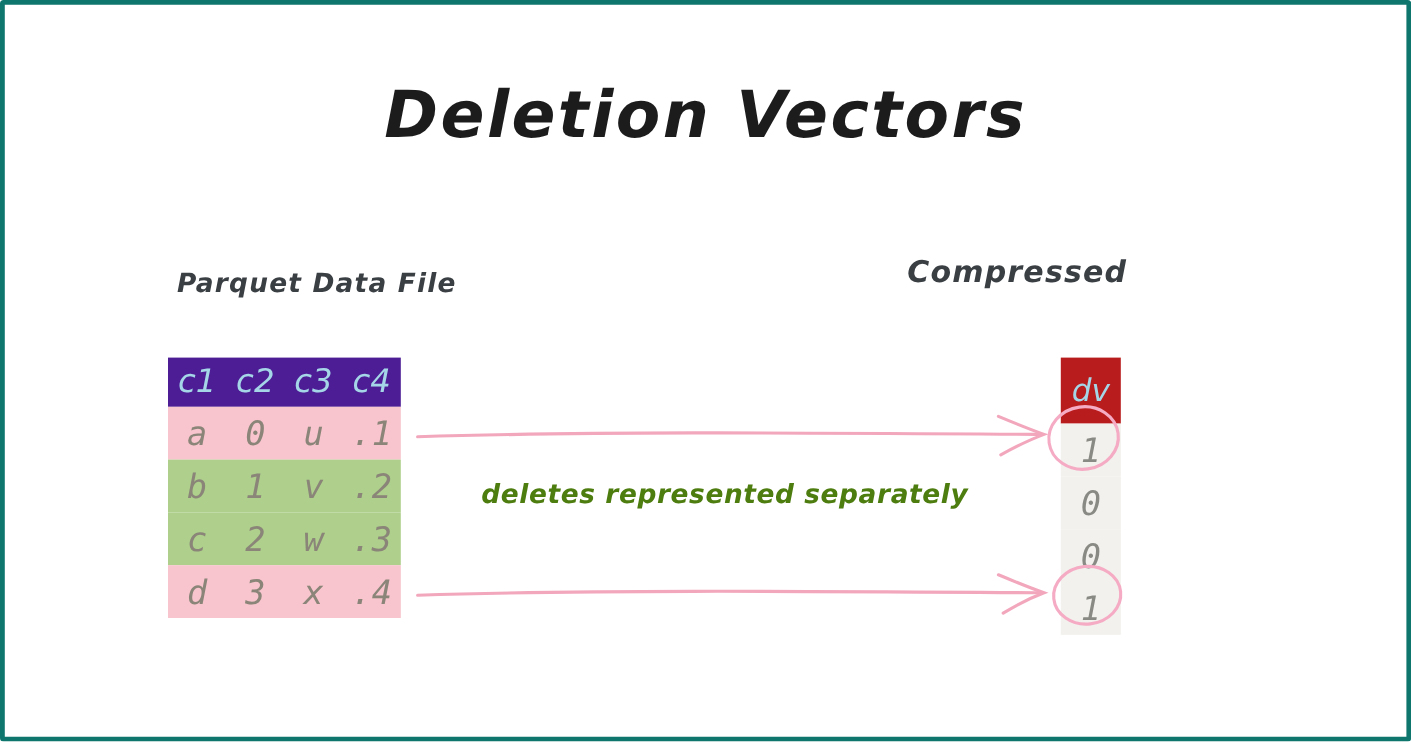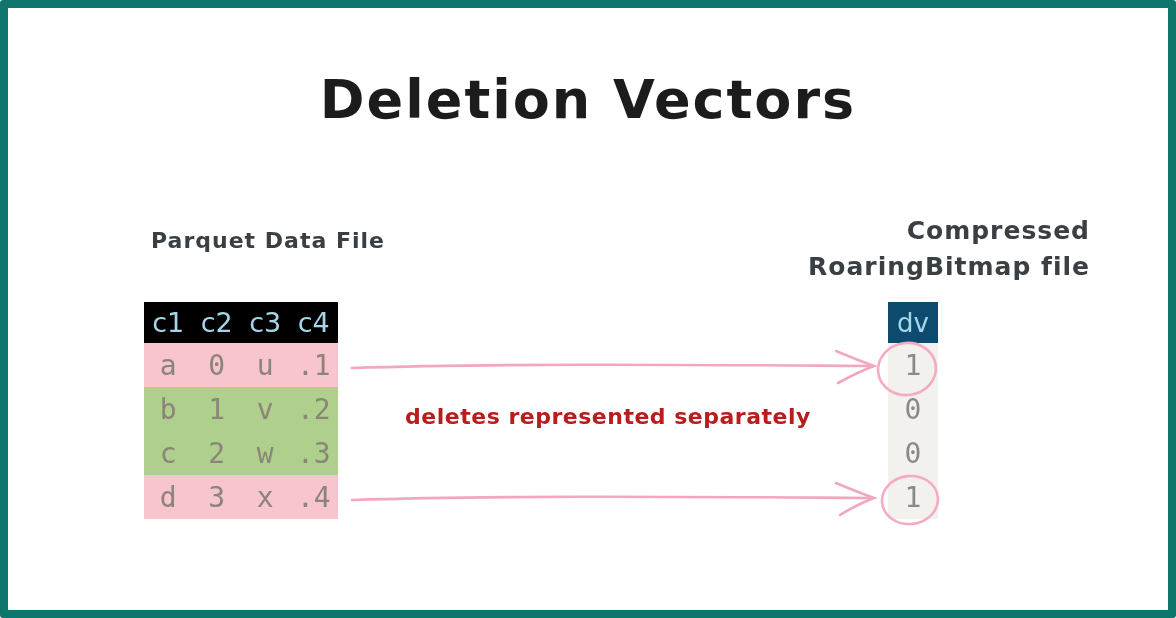--- a/index.html
+++ b/index.html
@@ -4,23 +4,24 @@
 <style>
   * { margin: 0; padding: 0; box-sizing: border-box; }
   html, body { background: #ffffff; }
   body { font-family: "DejaVu Sans", sans-serif; }
 
   .canvas {
     position: relative;
     width: 1176px;
     height: 618px;
     background: #ffffff;
-    border: 8px solid #0f766e;
+    border: 4px solid #0f766e;
     border-radius: 3px;
     overflow: hidden;
+    font-style: italic;
   }
 
   .title {
     position: absolute;
     top: 60px;
     left: 0;
     width: 100%;
     text-align: center;
     font-size: 54px;
     font-weight: bold;
@@ -38,39 +39,39 @@
     font-weight: bold;
     letter-spacing: 1px;
     color: #3a3f44;
   }
 
   .right-label {
     position: absolute;
     top: 205px;
     left: 752px;
     width: 330px;
-    text-align: right;
+    text-align: left;
     font-size: 25px;
     font-weight: bold;
     letter-spacing: 1px;
     line-height: 36px;
     color: #3a3f44;
   }
 
   
   .pq-table {
     position: absolute;
     top: 294px;
     left: 136px;
     width: 194px;
   }
   .pq-header {
     display: flex;
     height: 41px;
-    background: #000000;
+    background: #4c1d95;
     color: #a5d6e8;
     font-size: 27px;
     align-items: center;
   }
   .pq-header span { flex: 1; text-align: center; }
   .pq-row {
     display: flex;
     height: 44px;
     align-items: center;
     font-family: "DejaVu Sans Mono", monospace;
@@ -82,22 +83,22 @@
   .row-kept   { background: #aed08c; }
 
   
   .dv-table {
     position: absolute;
     top: 294px;
     left: 880px;
     width: 50px;
   }
   .dv-header {
-    height: 41px;
-    background: #0c4a6e;
+    height: 55px;
+    background: #b91c1c;
     color: #a5d6e8;
     font-size: 26px;
     display: flex;
     align-items: center;
     justify-content: center;
   }
   .dv-cell {
     height: 44px;
     background: #f2f1ed;
     display: flex;
@@ -111,21 +112,21 @@
   .annotation {
     position: absolute;
     top: 395px;
     left: 390px;
     width: 420px;
     text-align: center;
     font-size: 22px;
     font-weight: bold;
     letter-spacing: 0.5px;
     line-height: 28px;
-    color: #b91c1c;
+    color: #4d7c0f;
   }
 
   .overlay {
     position: absolute;
     top: 0; left: 0;
     width: 1160px;
     height: 602px;
     pointer-events: none;
   }
 </style>
@@ -133,21 +134,20 @@
 <body>
 
 <div class="canvas">
 
   <div class="title">Deletion Vectors</div>
 
   <div class="left-label">Parquet Data File</div>
 
   <div class="right-label">
     <span>Compressed</span><br>
-    <span>RoaringBitmap file</span>
   </div>
 
   <div class="pq-table">
     <div class="pq-header">
       <span>c1</span>
       <span>c2</span>
       <span>c3</span>
       <span>c4</span>
     </div>
     <div class="pq-row row-deleted">

